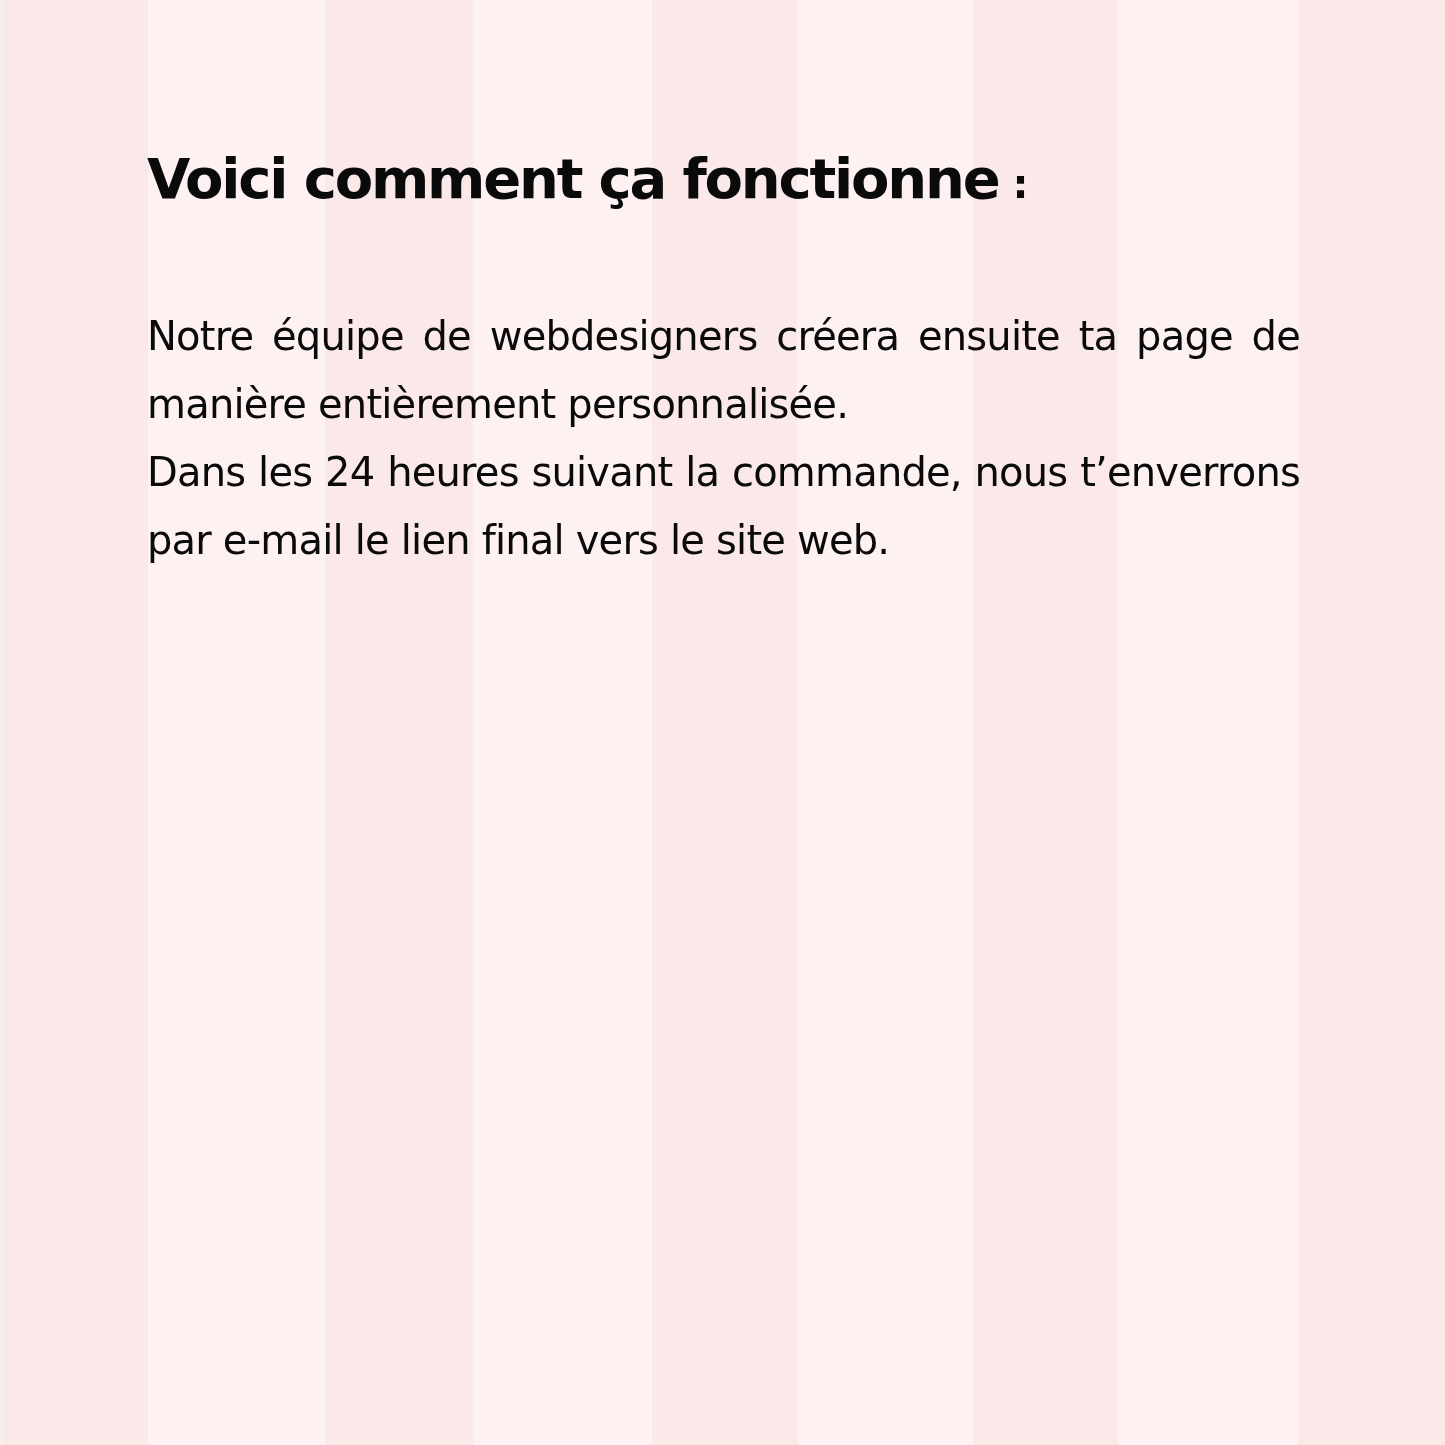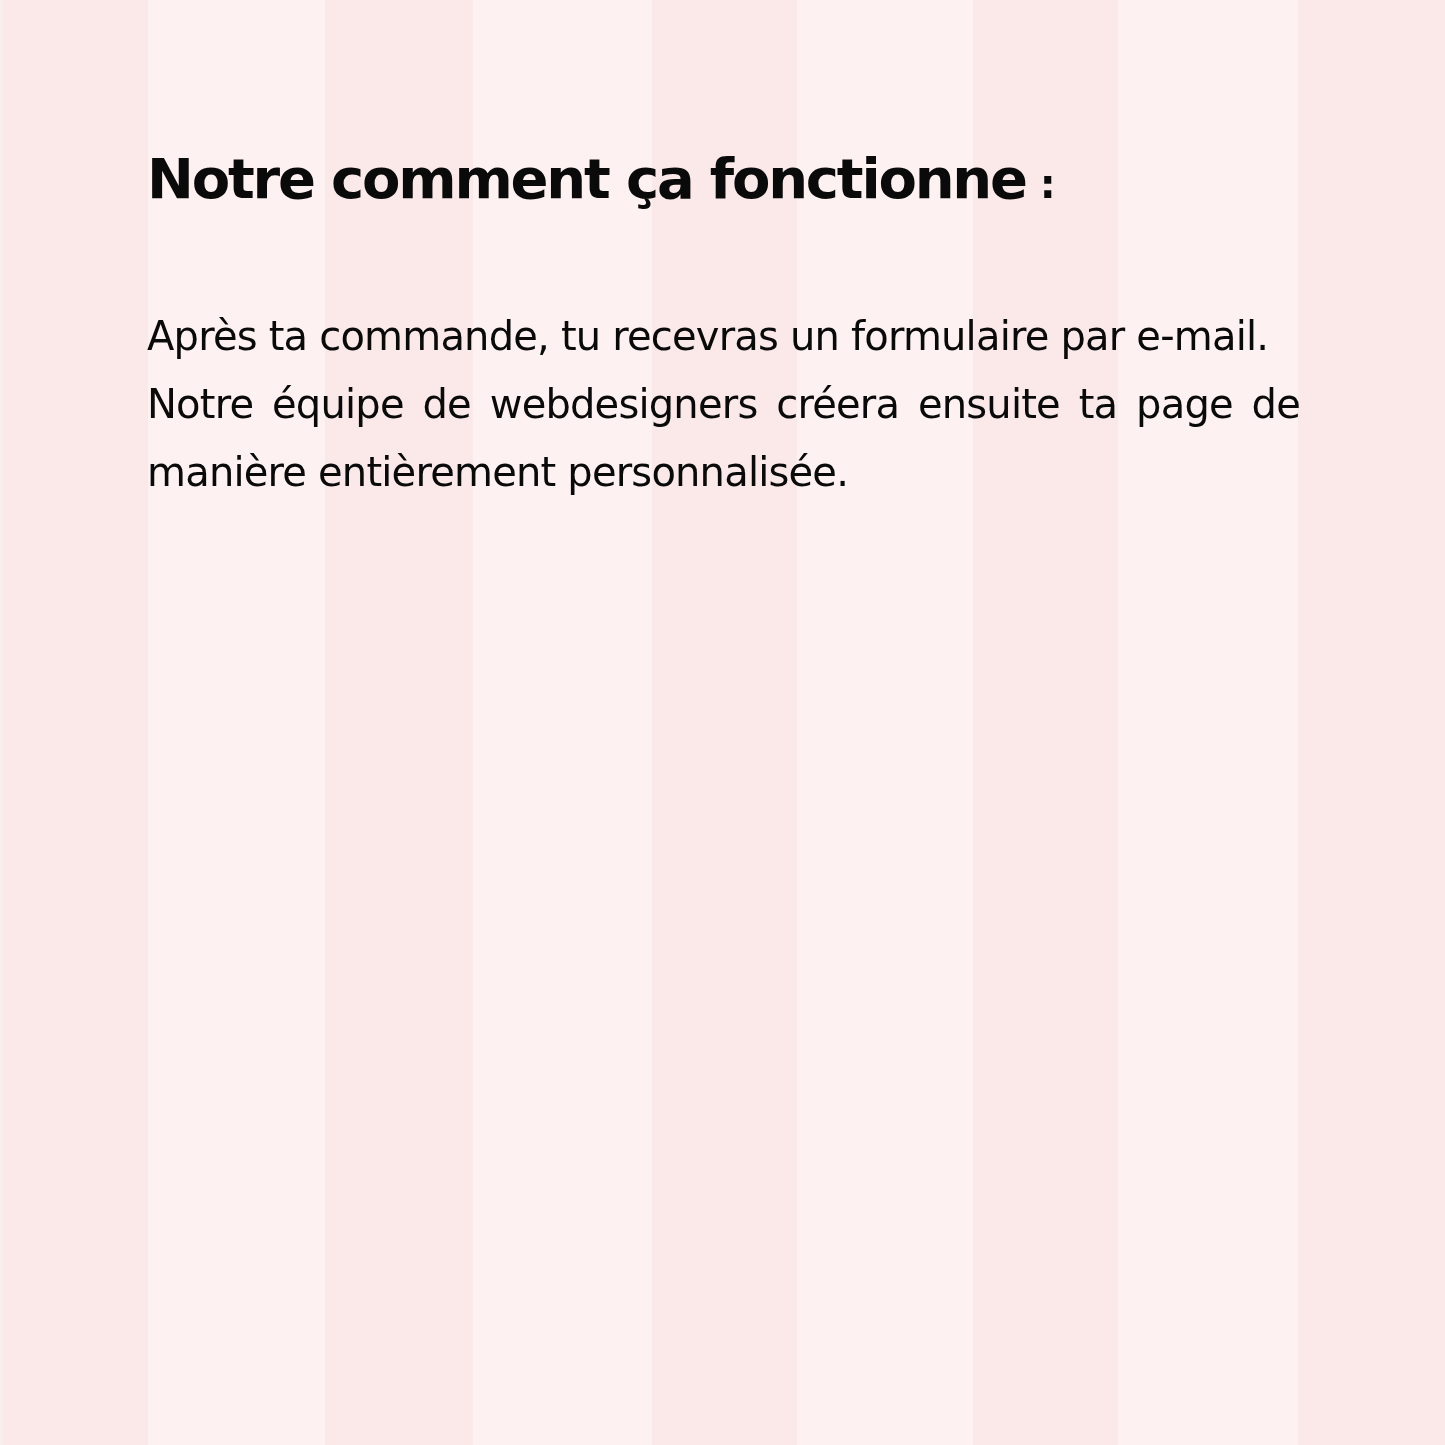--- a/index.html
+++ b/index.html
@@ -74,19 +74,19 @@
   <div class="stripe dark" style="width:148px"></div>
   <div class="stripe light" style="width:179px"></div>
   <div class="stripe dark" style="width:145px"></div>
   <div class="stripe light" style="width:176px"></div>
   <div class="stripe dark" style="width:145px"></div>
   <div class="stripe light" style="width:180px"></div>
   <div class="stripe dark" style="width:147px"></div>
 </div>
 
 <div class="content">
-  <h1 class="title"><span>Notre comment ça fonctionne</span><span class="colon"> :</span></h1>
+  <h1 class="title"><span>Voici comment ça fonctionne</span><span class="colon"> :</span></h1>
 
   <div class="body-text">
-    <p>Après ta commande, tu recevras un formulaire par e-mail.</p>
     <p>Notre équipe de webdesigners créera ensuite ta page de manière entièrement personnalisée.</p>
+    <p>Dans les 24 heures suivant la commande, nous t’enverrons par e-mail le lien final vers le site web.</p>
   </div>
 </div>
 
 </body></html>

